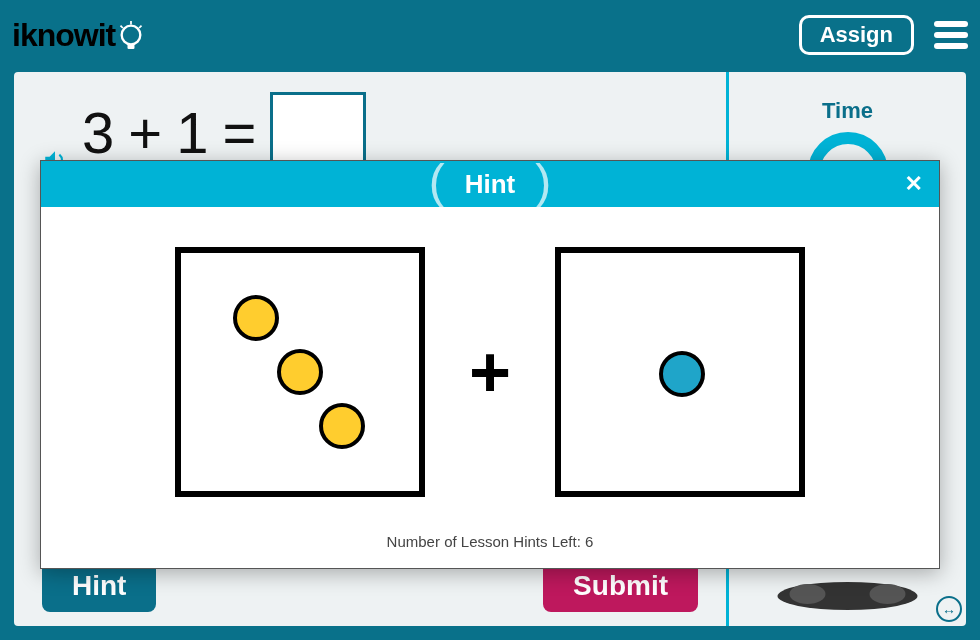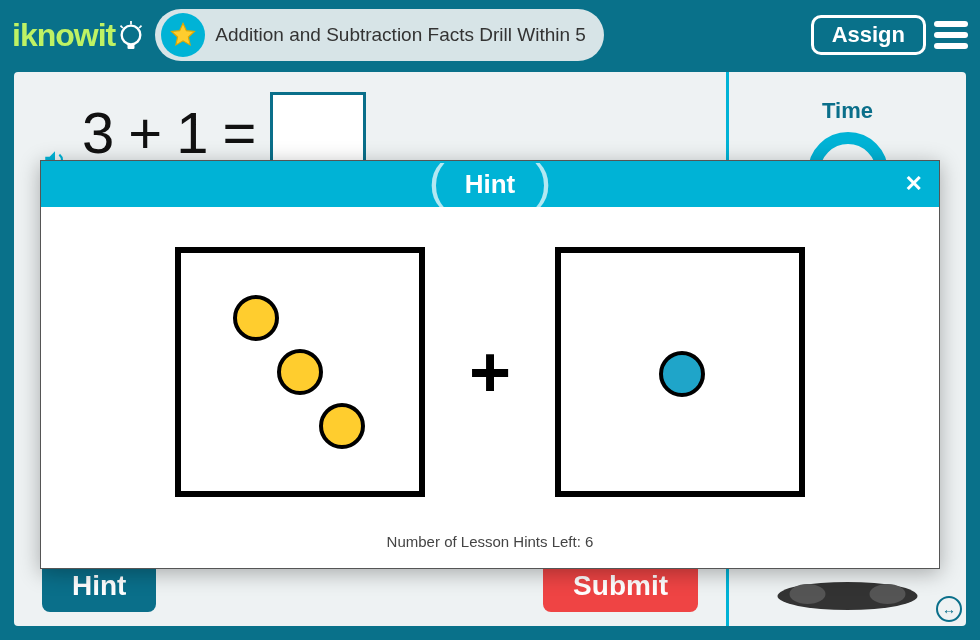--- a/index.html
+++ b/index.html
@@ -15,21 +15,21 @@
   
   .header {
     height: 70px;
     background: #09718a;
     display: flex;
     align-items: center;
     padding: 0 12px;
     position: relative;
   }
   .logo {
-    color: #bef264;
+    color: #000000;
     font-size: 32px;
     font-weight: 600;
     letter-spacing: -1px;
     display: flex;
     align-items: center;
     gap: 2px;
     margin-right: 10px;
   }
   .logo .bulb {
     width: 28px;
@@ -58,21 +58,21 @@
   }
   .star-badge svg { width: 28px; height: 28px; }
   .lesson-title {
     color: #333;
     font-size: 19px;
   }
   .header-right {
     margin-left: auto;
     display: flex;
     align-items: center;
-    gap: 8px;
+    gap: 20px;
   }
   .assign-btn {
     border: 3px solid #fff;
     color: #fff;
     background: transparent;
     font-size: 22px;
     font-weight: 700;
     padding: 4px 18px;
     border-radius: 10px;
     cursor: pointer;
@@ -144,21 +144,21 @@
   .btn {
     padding: 10px 30px;
     border-radius: 8px;
     font-size: 28px;
     font-weight: 700;
     color: #fff;
     border: none;
     cursor: pointer;
   }
   .btn-hint { background: #0a6f8a; }
-  .btn-submit { background: #ef4444; }
+  .btn-submit { background: #be185d; }
 
   .time-label {
     color: #0a6f8a;
     font-size: 22px;
     font-weight: 700;
     margin-top: 8px;
   }
   .timer-ring {
     width: 80px;
     height: 80px;
@@ -289,28 +289,20 @@
     <span>iknowit</span>
     <span class="bulb">
       <svg viewBox="0 0 24 28">
           <circle cx="12" cy="12" r="8" fill="none" stroke="#fff" stroke-width="2"></circle>
           <rect x="9" y="20" width="6" height="4" fill="#fff" rx="1"></rect>
           <line x1="12" y1="0" x2="12" y2="3" stroke="#fff" stroke-width="1.5"></line>
           <line x1="3" y1="4" x2="5" y2="6" stroke="#fff" stroke-width="1.5"></line>
           <line x1="21" y1="4" x2="19" y2="6" stroke="#fff" stroke-width="1.5"></line>
         </svg>
     </span>
-  </div>
-  <div class="title-pill">
-    <div class="star-badge">
-      <svg viewBox="0 0 24 24">
-          <path fill="#ffcd2e" stroke="#e0a800" stroke-width="1" d="M12 2l2.9 6.3 6.9.7-5.2 4.7 1.5 6.8L12 17l-6.1 3.5 1.5-6.8L2.2 9l6.9-.7z"></path>
-        </svg>
-    </div>
-    <span class="lesson-title">Addition and Subtraction Facts Drill Within 5</span>
   </div>
   <div class="header-right">
     <button class="assign-btn">Assign</button>
     <div class="hamburger">
       <span></span>
         <span></span>
         <span></span>
     </div>
   </div>
 </div>

